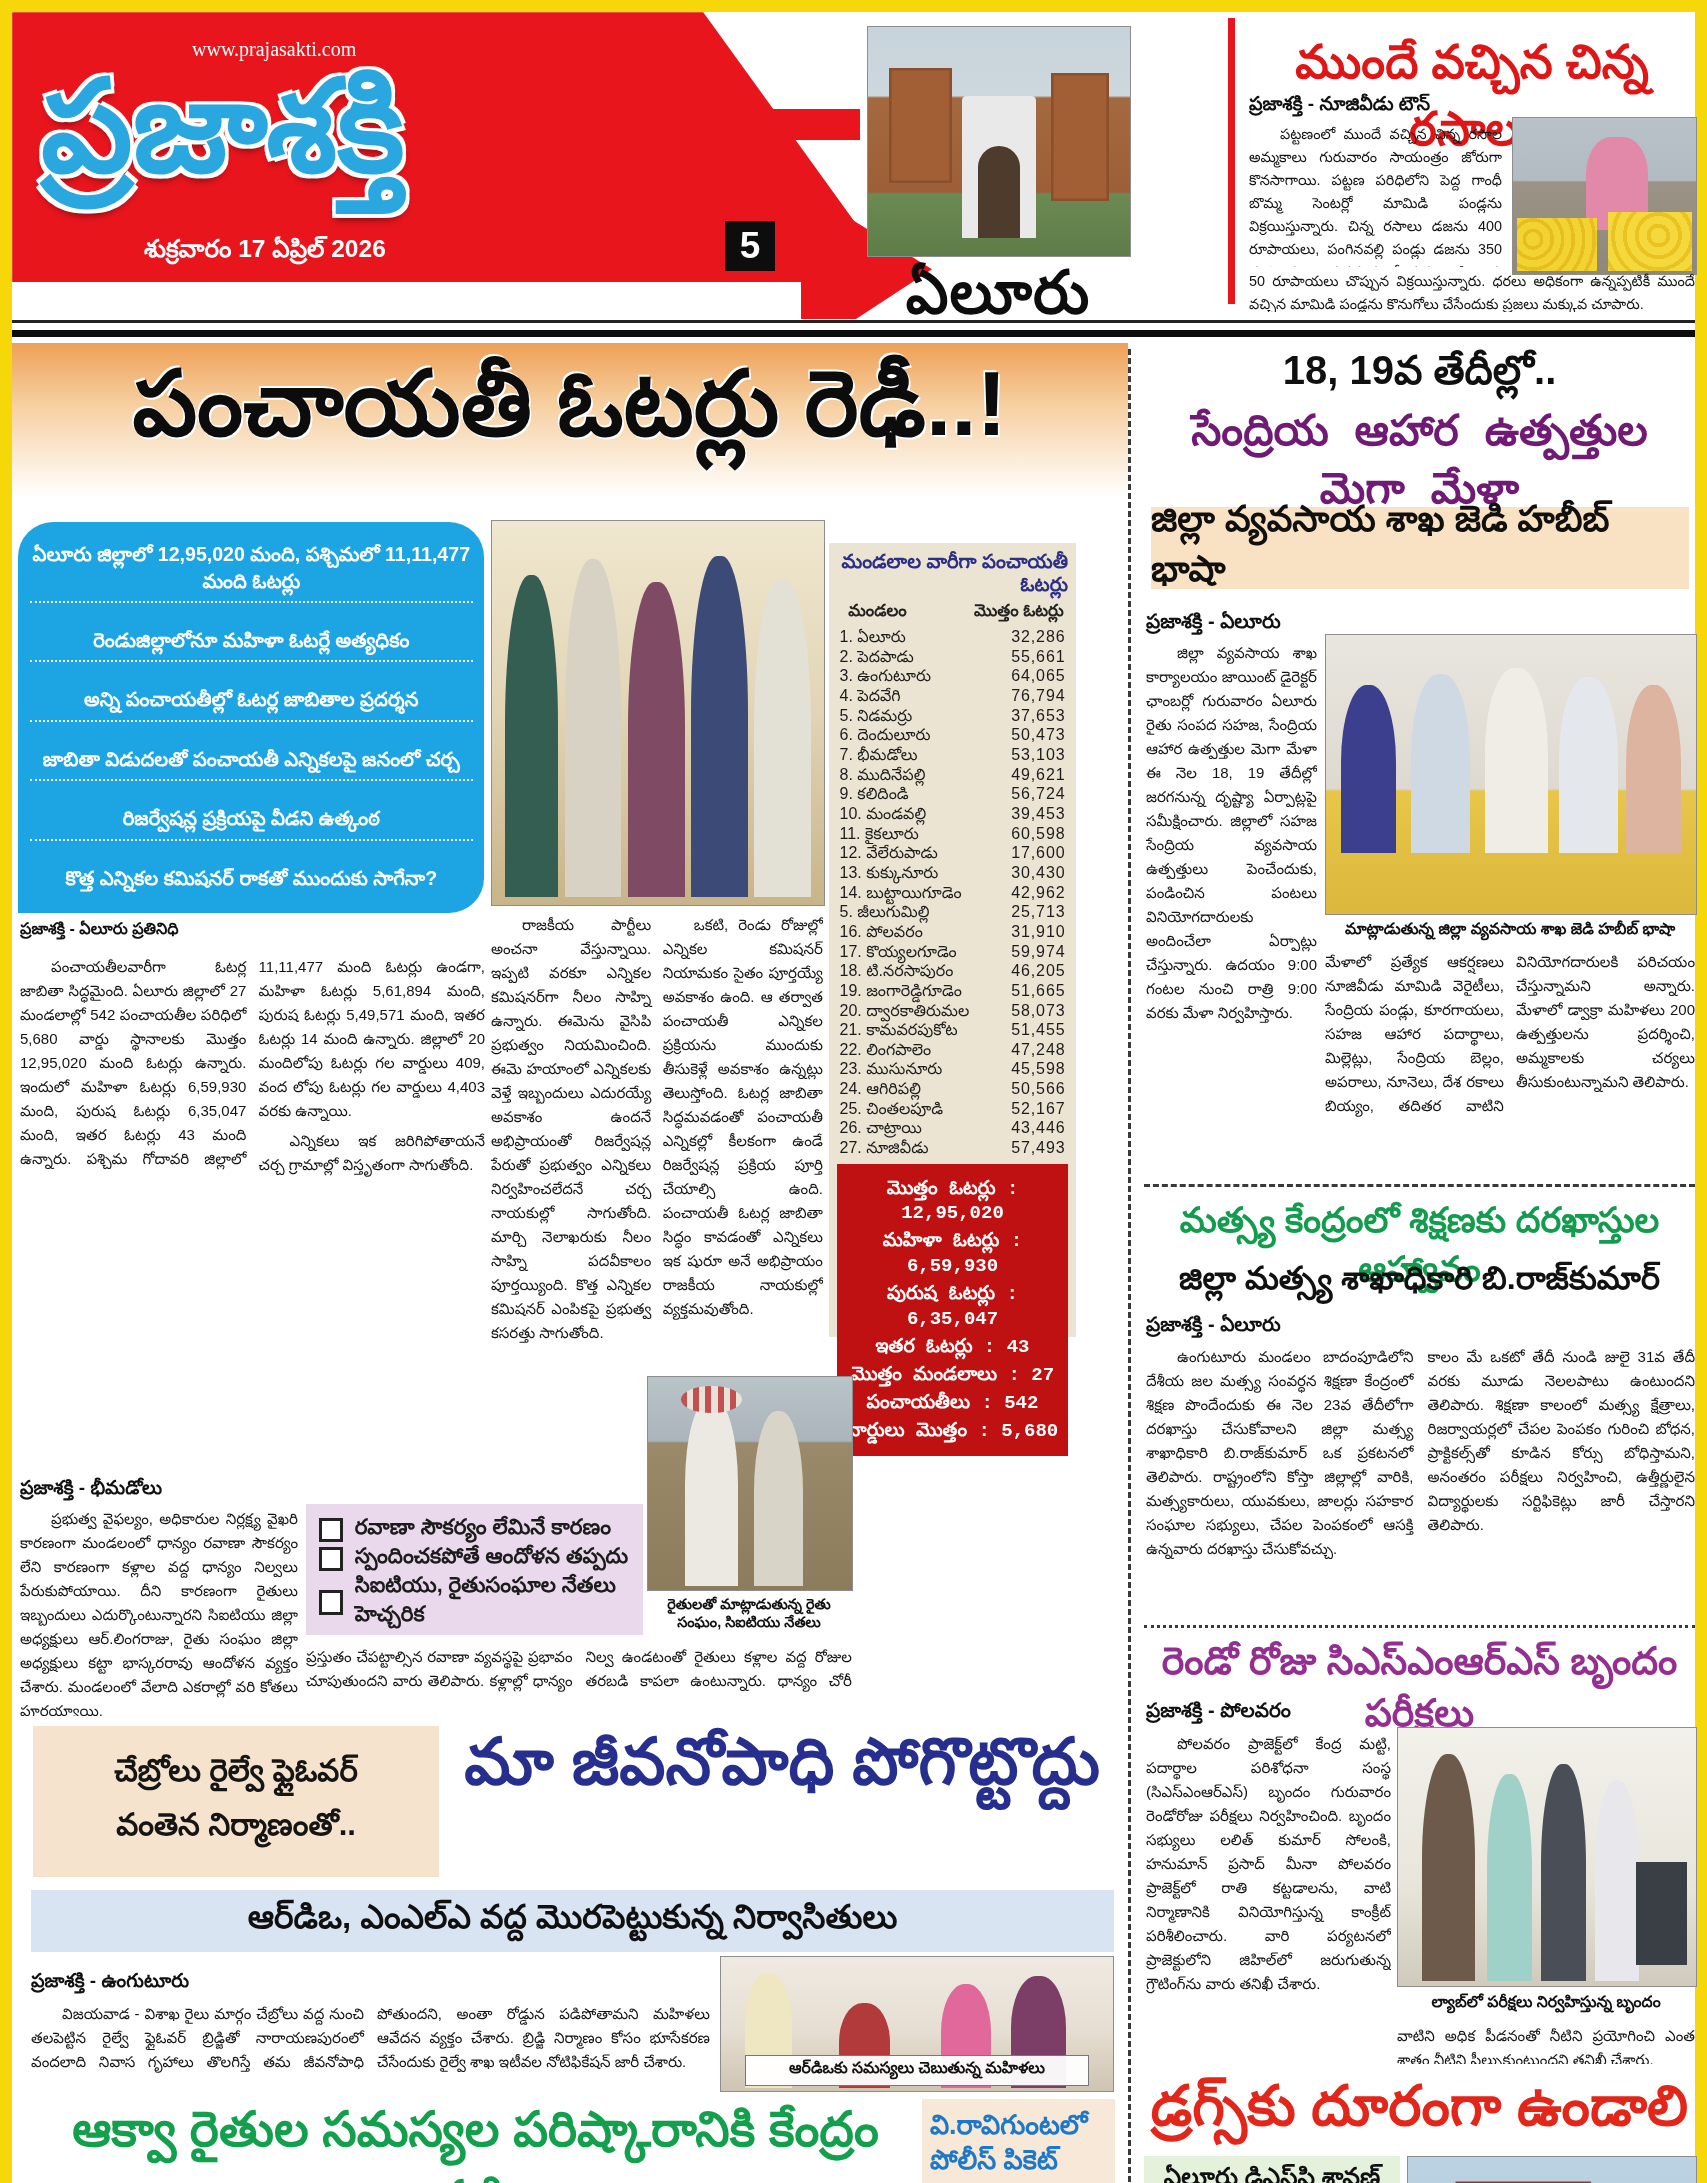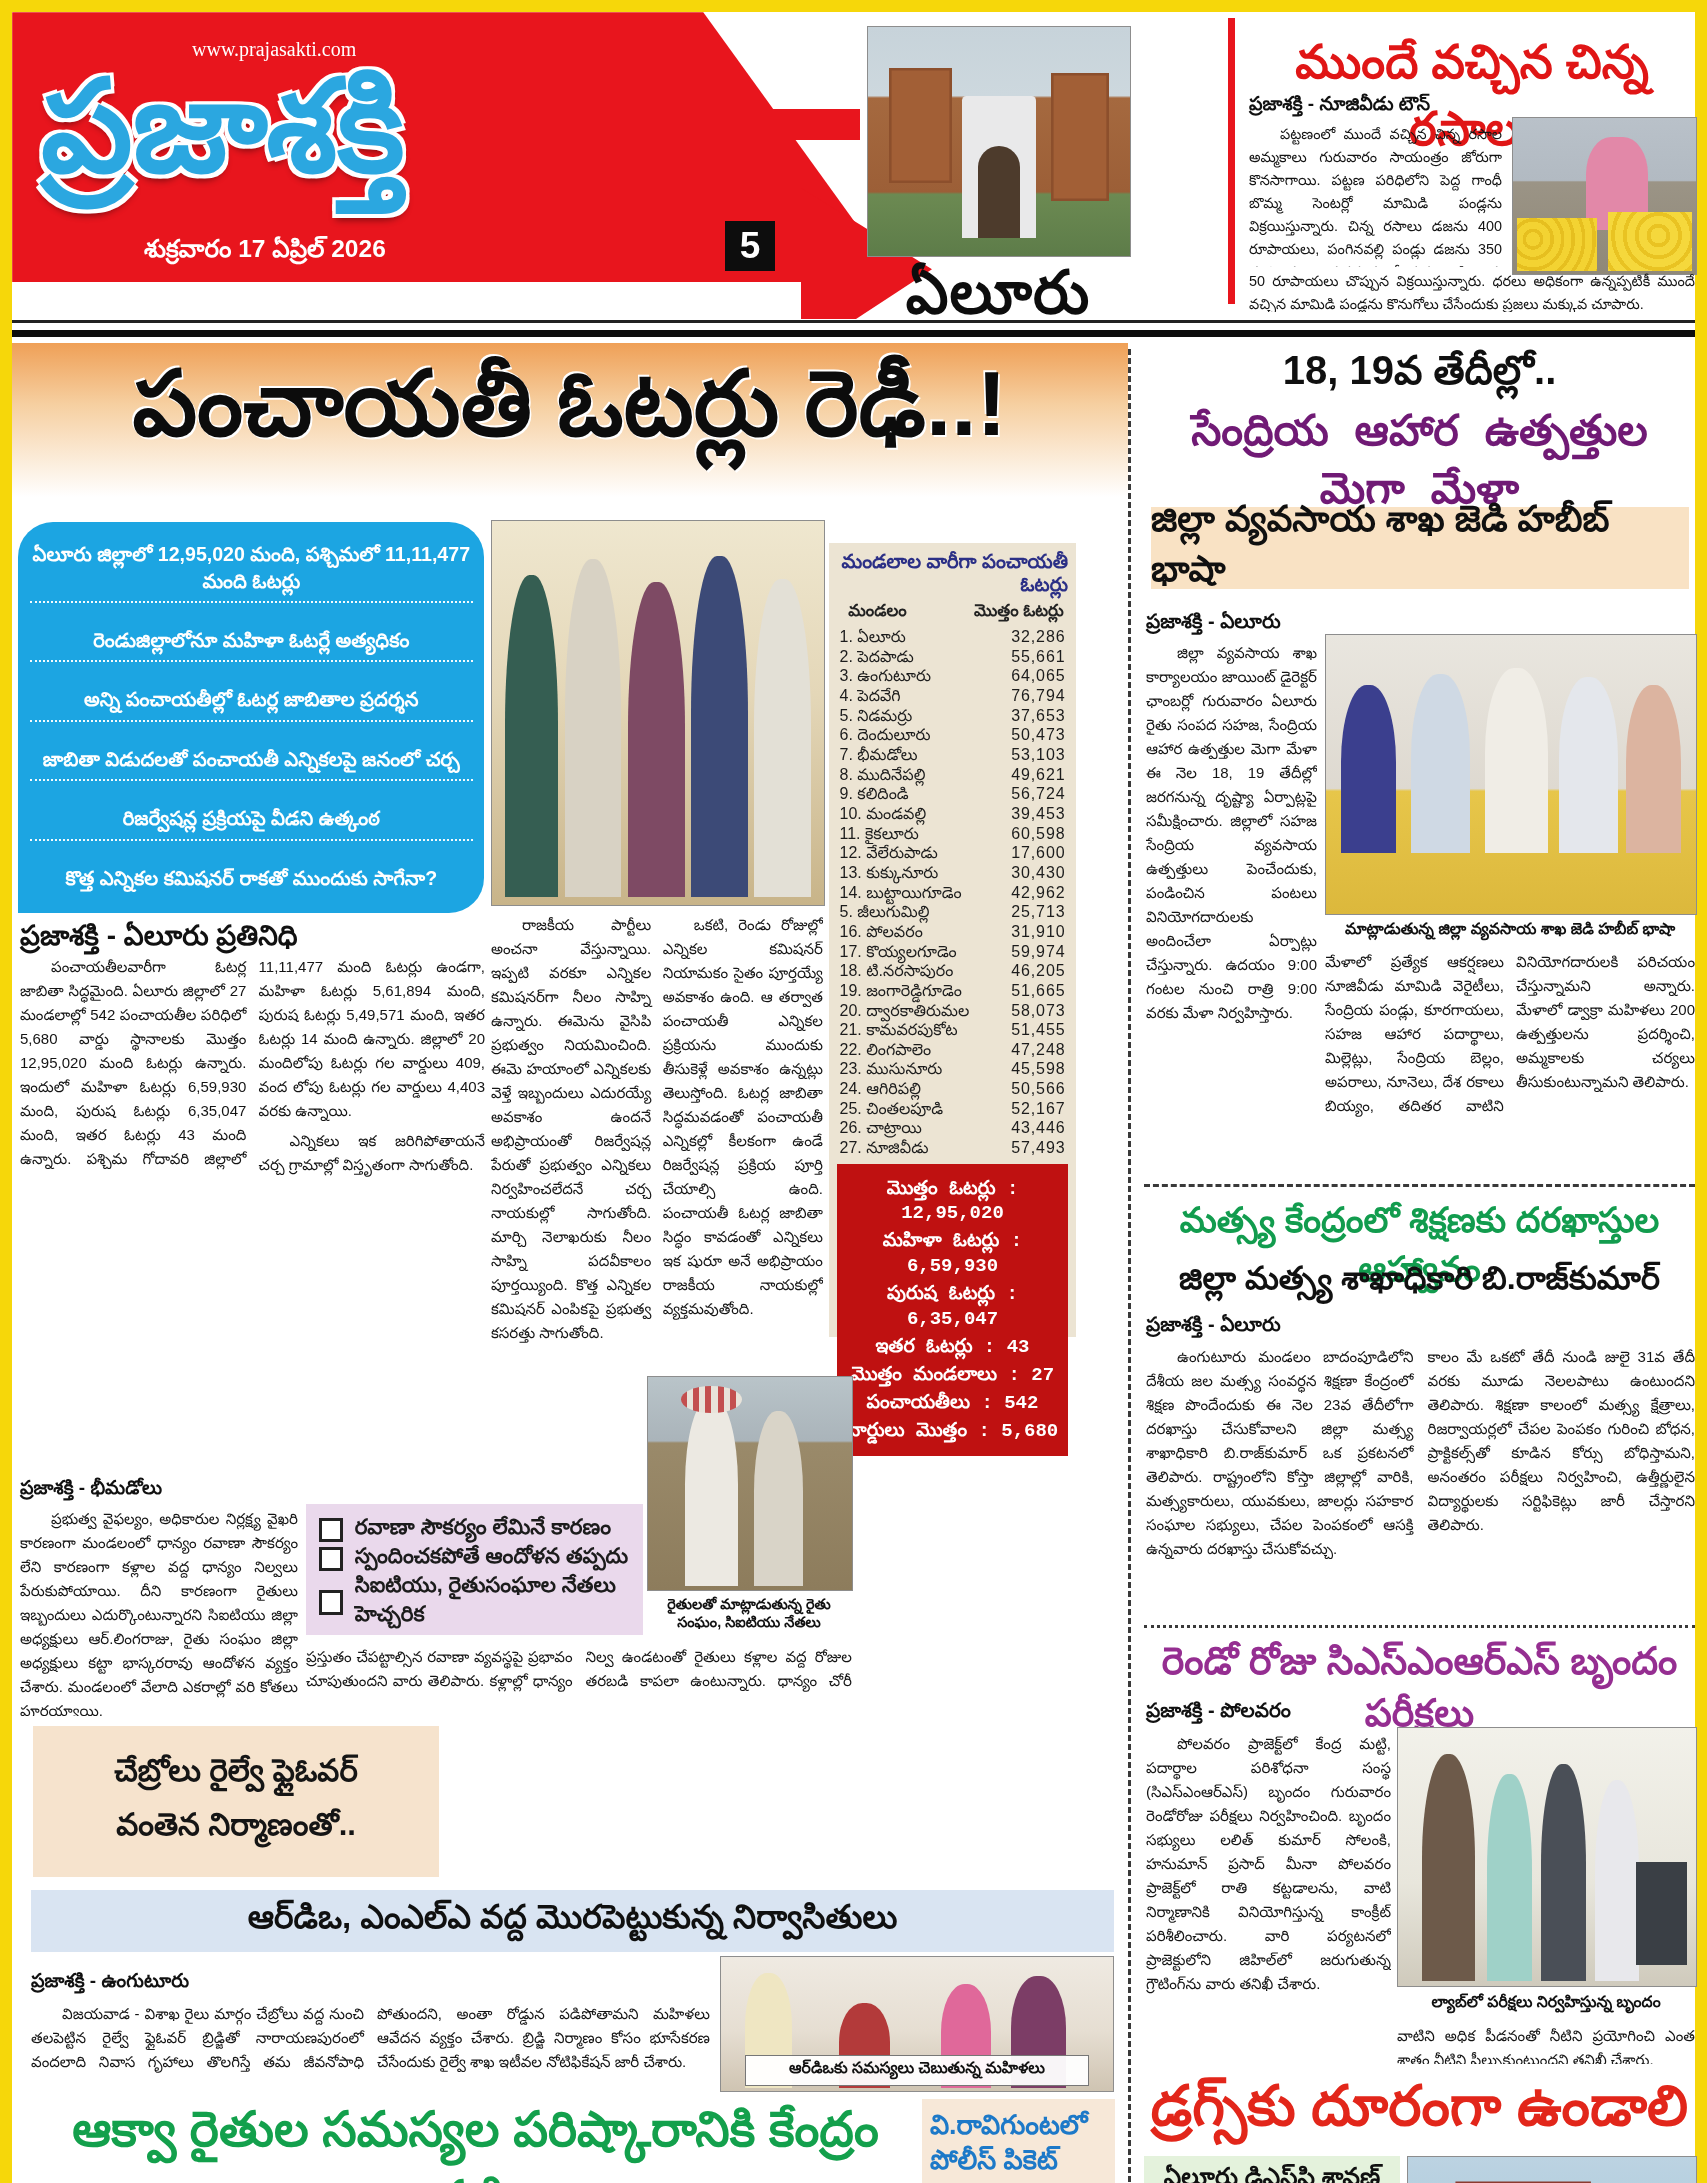--- a/index.html
+++ b/index.html
@@ -114,21 +114,21 @@
   <div class="abs blue-box">
 
   <div class="hl-item">ఏలూరు జిల్లాలో 12,95,020 మంది, పశ్చిమలో 11,11,477 మంది ఓటర్లు</div>
       <div class="hl-item">రెండుజిల్లాలోనూ మహిళా ఓటర్లే అత్యధికం</div>
       <div class="hl-item">అన్ని పంచాయతీల్లో ఓటర్ల జాబితాల ప్రదర్శన</div>
       <div class="hl-item">జాబితా విడుదలతో పంచాయతీ ఎన్నికలపై జనంలో చర్చ</div>
       <div class="hl-item">రిజర్వేషన్ల ప్రక్రియపై వీడని ఉత్కంఠ</div>
       <div class="hl-item">కొత్త ఎన్నికల కమిషనర్ రాకతో ముందుకు సాగేనా?</div>
     </div>
 
-  <div class="abs byline" style="left:20px;top:920px;font-size:28px;text-align:center;">ప్రజాశక్తి - ఏలూరు ప్రతినిధి</div>
+  <div class="abs byline" style="left:20px;top:920px;font-size:16px;text-align:center;">ప్రజాశక్తి - ఏలూరు ప్రతినిధి</div>
   <div class="abs body-text" style="left:20px;top:955px;width:465px;height:406px;column-count:2;column-gap:12.2px;">
     <p>పంచాయతీలవారీగా ఓటర్ల జాబితా సిద్ధమైంది. ఏలూరు జిల్లాలో 27 మండలాల్లో 542 పంచాయతీల పరిధిలో 5,680 వార్డు స్థానాలకు మొత్తం 12,95,020 మంది ఓటర్లు ఉన్నారు. ఇందులో మహిళా ఓటర్లు 6,59,930 మంది, పురుష ఓటర్లు 6,35,047 మంది, ఇతర ఓటర్లు 43 మంది ఉన్నారు. పశ్చిమ గోదావరి జిల్లాలో 11,11,477 మంది ఓటర్లు ఉండగా, మహిళా ఓటర్లు 5,61,894 మంది, పురుష ఓటర్లు 5,49,571 మంది, ఇతర ఓటర్లు 14 మంది ఉన్నారు. జిల్లాలో 20 మందిలోపు ఓటర్లు గల వార్డులు 409, వంద లోపు ఓటర్లు గల వార్డులు 4,403 వరకు ఉన్నాయి.</p>
     <p>ఎన్నికలు ఇక జరిగిపోతాయనే చర్చ గ్రామాల్లో విస్తృతంగా సాగుతోంది.</p>
   </div>
 
   <div class="photo" style="left:491px;top:520px;width:332px;height:384px;background:linear-gradient(180deg,#efe7cf 0%,#e4d7b8 45%,#c8b489 100%);">
     <div class="f" style="left:4%;top:14%;width:16%;height:84%;background:#355e52;border-radius:46% 46% 0 0;"></div>
     <div class="f" style="left:22%;top:10%;width:17%;height:88%;background:#d8d2c4;border-radius:46% 46% 0 0;"></div>
     <div class="f" style="left:41%;top:16%;width:17%;height:82%;background:#7e4a64;border-radius:46% 46% 0 0;"></div>
     <div class="f" style="left:60%;top:9%;width:17%;height:89%;background:#3c4a77;border-radius:46% 46% 0 0;"></div>
@@ -322,20 +322,21 @@
     <div class="f" style="left:18%;top:10%;width:26%;height:88%;background:#ece9e2;border-radius:46% 46% 0 0;"></div>
     <div class="f" style="left:52%;top:16%;width:24%;height:82%;background:#d9d4c8;border-radius:46% 46% 0 0;"></div>
     <div class="f" style="left:16%;top:4%;width:30%;height:13%;background:repeating-linear-gradient(90deg,#c34f4f 0 6.1px,#e8e3da 6.1px 12.2px);border-radius:50%;"></div>
   </div>
   <div class="abs caption" style="left:647px;top:1595px;width:204px;font-size:14.4px;">రైతులతో మాట్లాడుతున్న రైతు సంఘం, సిఐటియు నేతలు</div>
 
   <div class="abs kicker-box">
     <div>చేబ్రోలు రైల్వే ఫ్లైఓవర్</div>
     <div>వంతెన నిర్మాణంతో..</div>
   </div>
+  <div class="abs center bold" style="left:450px;top:1726px;width:664px;font-size:65px;color:#272f8e;line-height:1.1;">మా జీవనోపాధి పోగొట్టొద్దు</div>
   <div class="abs subbar" style="left:31px;top:1890px;width:1083px;height:62px;font-size:33px;">ఆర్‌డిఒ, ఎంఎల్‌ఎ వద్ద మొరపెట్టుకున్న నిర్వాసితులు</div>
   <div class="abs byline" style="left:31px;top:1970px;">ప్రజాశక్తి - ఉంగుటూరు</div>
   <div class="abs body-text" style="left:31px;top:2002px;width:679px;height:87px;column-count:2;column-gap:13px;">
     <p>విజయవాడ - విశాఖ రైలు మార్గం చేబ్రోలు వద్ద నుంచి తలపెట్టిన రైల్వే ఫ్లైఓవర్ బ్రిడ్జితో నారాయణపురంలో వందలాది నివాస గృహాలు తొలగిస్తే తమ జీవనోపాధి పోతుందని, అంతా రోడ్డున పడిపోతామని మహిళలు ఆవేదన వ్యక్తం చేశారు. బ్రిడ్జి నిర్మాణం కోసం భూసేకరణ చేసేందుకు రైల్వే శాఖ ఇటీవల నోటిఫికేషన్ జారీ చేశారు.</p>
 
   </div>
   <div class="photo" style="left:720px;top:1956px;width:392px;height:134px;background:linear-gradient(180deg,#efeae2 0%,#e6ded2 55%,#cfc4b2 100%);">
     <div class="f" style="left:6%;top:12%;width:12%;height:86%;background:#efe6c2;border-radius:46% 46% 0 0;"></div>
     <div class="f" style="left:30%;top:34%;width:13%;height:64%;background:#b33a3a;border-radius:46% 46% 0 0;"></div>
     <div class="f" style="left:56%;top:20%;width:13%;height:78%;background:#e0689a;border-radius:46% 46% 0 0;"></div>

